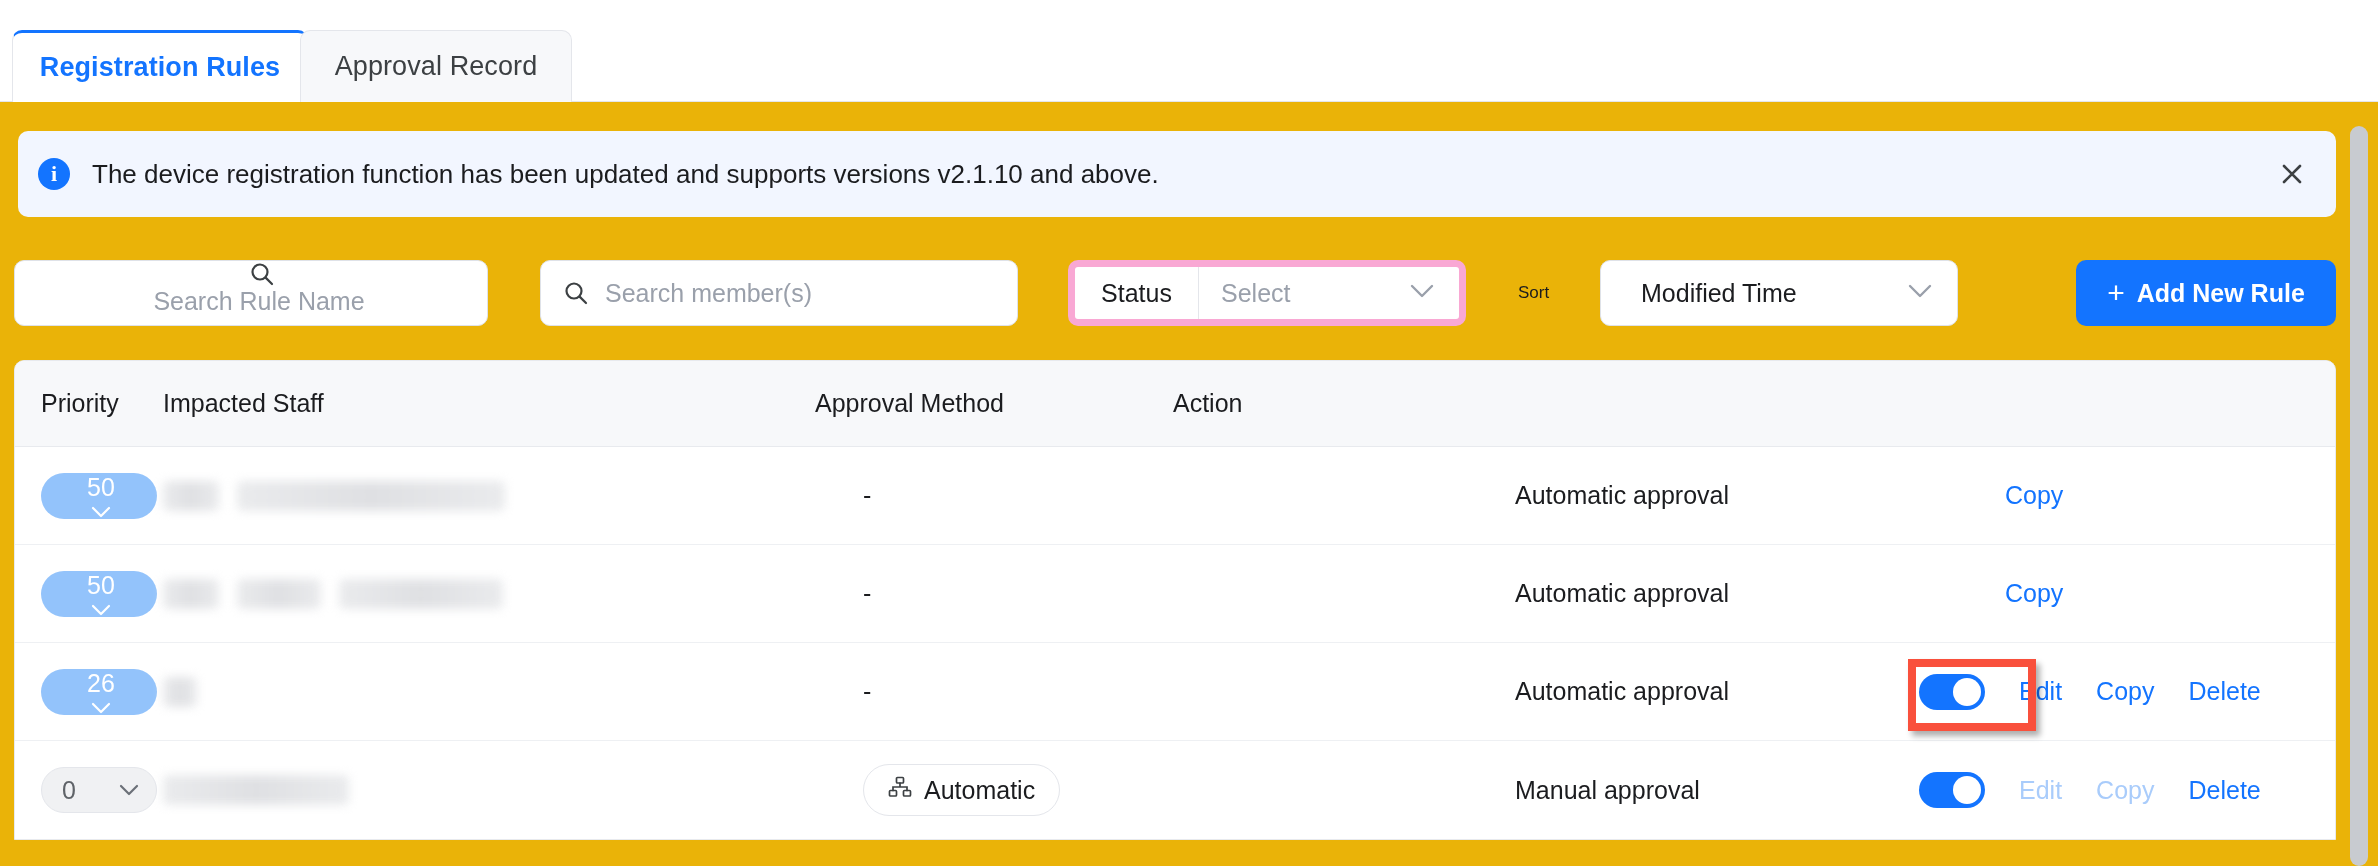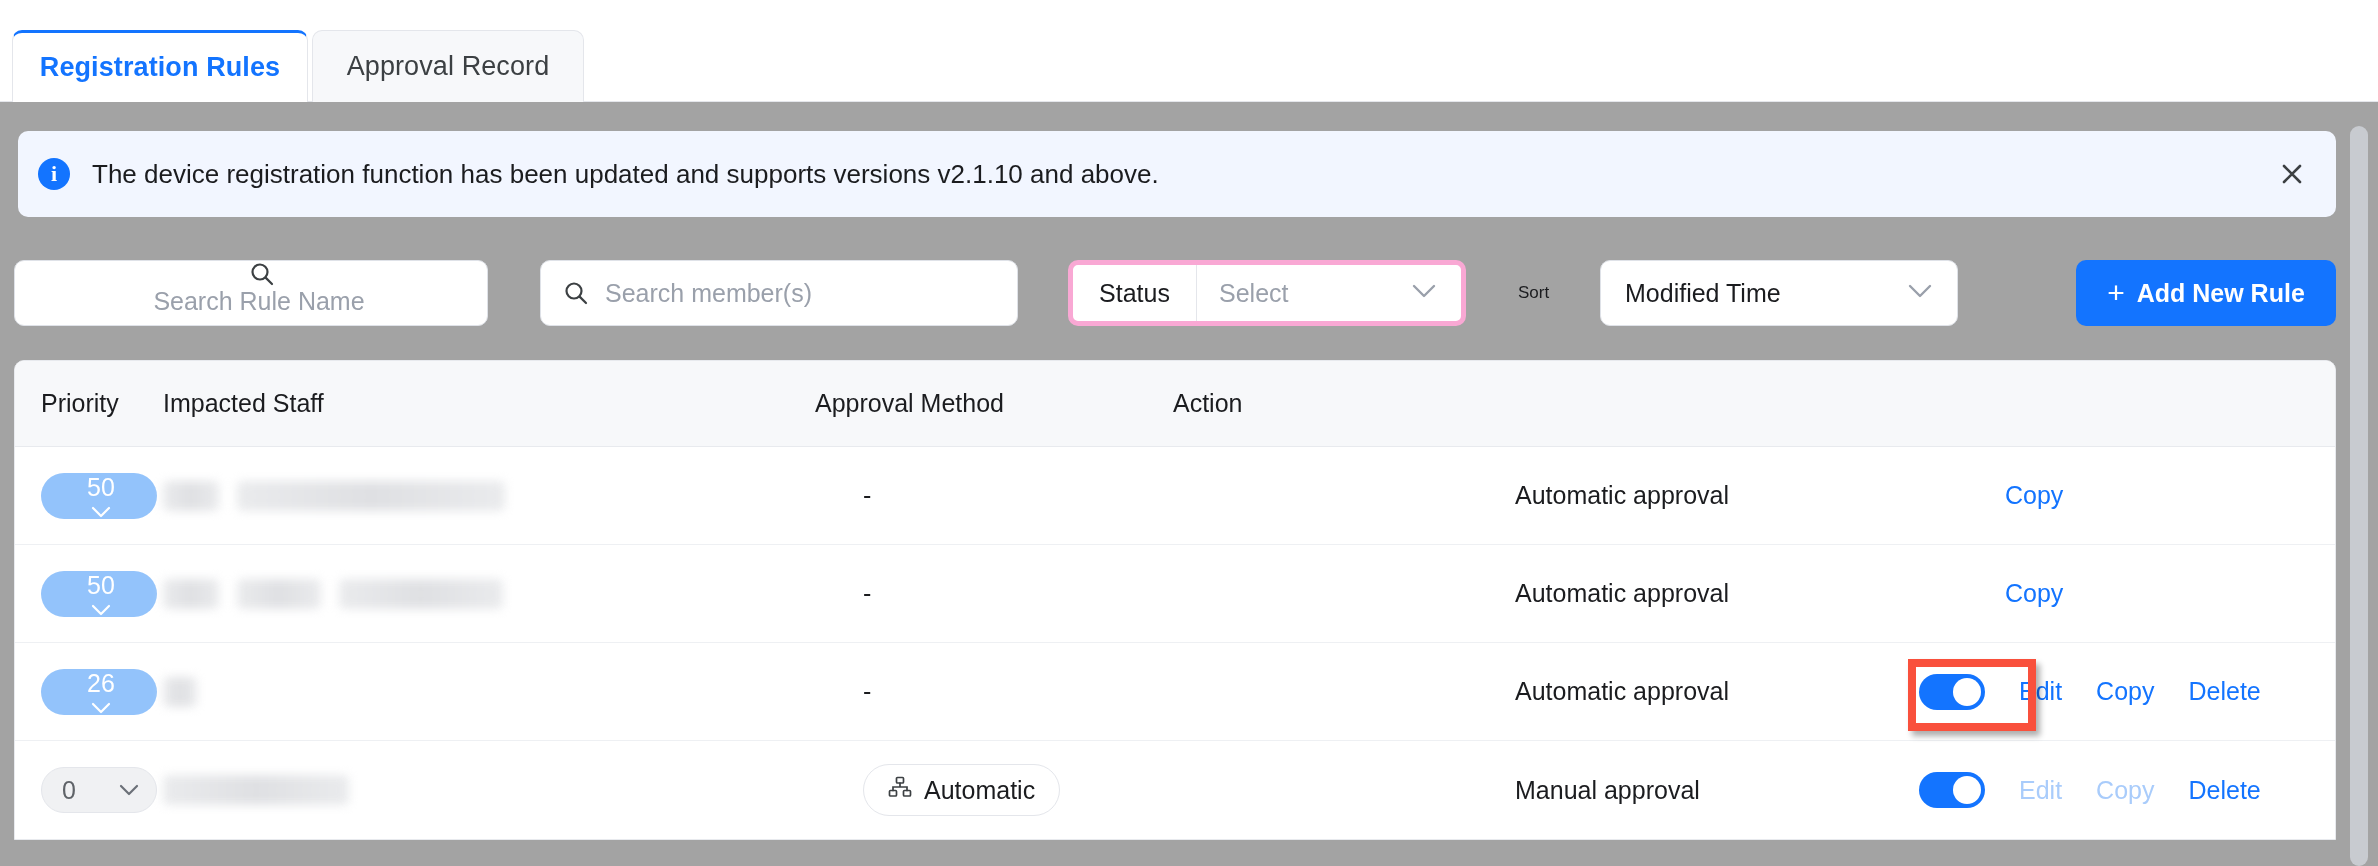--- a/index.html
+++ b/index.html
@@ -2,42 +2,42 @@
 <html><head>
 <meta charset="utf-8">
 <style>
   * { box-sizing: border-box; margin: 0; padding: 0; }
   html, body {
     width: 2378px; height: 866px;
     background: #ffffff;
     font-family: "Liberation Sans", sans-serif;
     overflow: hidden;
   }
-  .page { position: relative; width: 2378px; height: 866px; background:#a3a3a3; }
+  .page { position: relative; width: 2378px; height: 866px; background:#eab308; }
 
   
   .tabbar {
     position: absolute; left: 0; top: 0; width: 2378px; height: 102px;
     border-bottom: 1px solid #e4e6eb; background: #fff;
   }
   .tab {
     position: absolute; top: 30px; height: 72px;
     display: flex; align-items: center; justify-content: center;
     font-size: 27px; border-radius: 10px 10px 0 0;
     cursor: pointer; letter-spacing: .1px;
   }
   .tab-active {
     left: 12px; width: 296px;
     color: #1374ff; font-weight: 700;
     background: #fff;
     border: 1px solid #e4e6eb; border-bottom: none;
     border-top: 3px solid #1374ff;
   }
   .tab-idle {
-    left: 312px; width: 272px;
+    left: 300px; width: 272px;
     color: #3c4043; font-weight: 400;
     background: #f7f8fa;
     border: 1px solid #e4e6eb; border-bottom: none;
   }
 
   
   .banner {
     position: absolute; left: 18px; top: 131px; width: 2318px; height: 86px;
     background: #f2f6ff; border-radius: 10px;
     display: flex; align-items: center;
@@ -62,41 +62,41 @@
     border-radius: 10px; background: #fff; display: flex; align-items: center;
     cursor: text;
   }
   .srch-rule { left: 14px; top: 0; width: 474px; flex-direction: column; }
   .srch-mem  { left: 540px; top: 0; width: 478px; }
   .mag { margin-left: 22px; width: 26px; height: 26px; flex: none; }
   .ph { margin-left: 16px; font-size: 25px; color: #9aa0ab; }
 
   .statusbox {
     position: absolute; left: 1068px; top: 0; width: 398px; height: 66px;
-    border: 5px solid #f9a8d4; border-radius: 10px; background: #fff;
+    border: 7px solid #f9a8d4; border-radius: 10px; background: #fff;
     display: flex; align-items: center; cursor: pointer;
   }
   .status-lbl {
     width: 124px; height: 100%; display: flex; align-items: center;
     justify-content: center; font-size: 25px; color: #1b1c1f;
     border-right: 1px solid #e4e6eb;
   }
   .status-val { margin-left: 22px; font-size: 25px; color: #9aa0ab; }
   .chev-dd { position: absolute; right: 24px; top: 50%; transform: translateY(-50%); }
 
   .sort-lbl {
     position: absolute; left: 1518px; top: 0; height: 66px;
     display:flex; align-items:center; font-size: 17px; color: #1b1c1f;
   }
   .sortbox {
     position: absolute; left: 1600px; top: 0; width: 358px; height: 66px;
     border: 1px solid #dfe2e8; border-radius: 10px; background: #fff;
     display: flex; align-items: center; cursor: pointer;
   }
-  .sort-val { margin-left: 24px; font-size: 25px; color: #1b1c1f; }
+  .sort-val { margin-left: 40px; font-size: 25px; color: #1b1c1f; }
 
   .addbtn {
     position: absolute; left: 2076px; top: 0; width: 260px; height: 66px;
     background: #1374ff; border-radius: 10px; color: #fff;
     display: flex; align-items: center; justify-content: center;
     font-size: 25px; font-weight: 700; cursor: pointer; gap: 12px;
   }
   .plus { font-size: 30px; font-weight: 400; line-height: 1; }
 
   

